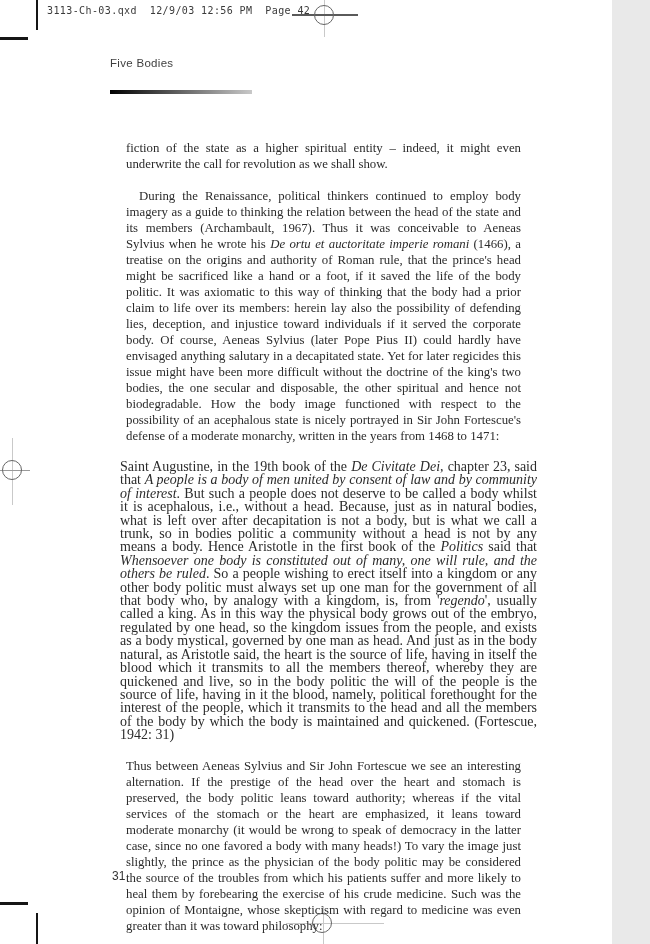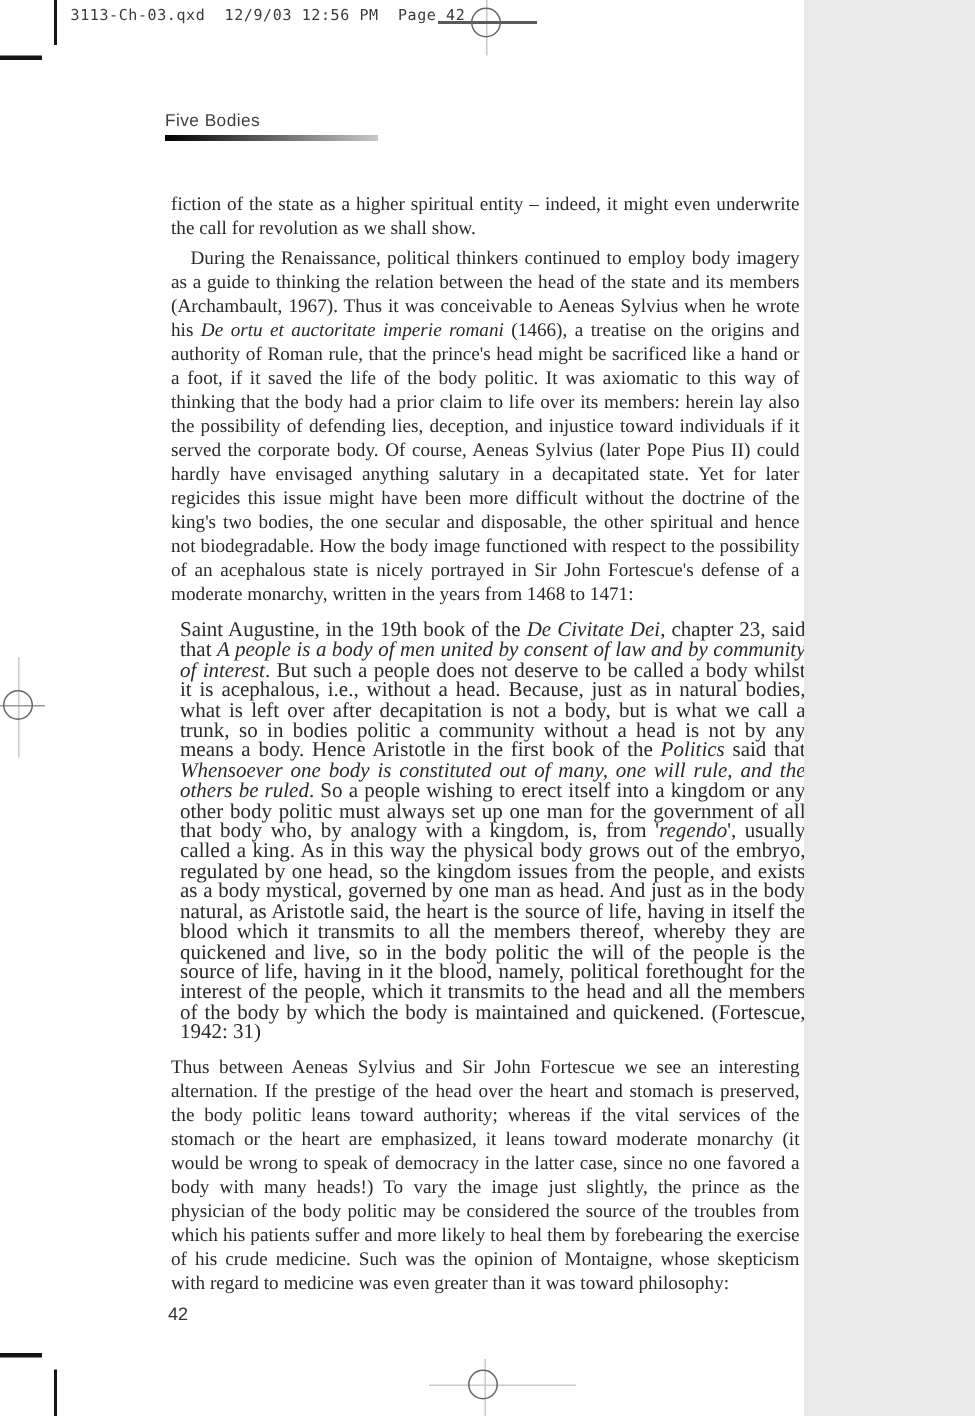--- a/index.html
+++ b/index.html
@@ -1,18 +1,18 @@
 <!DOCTYPE html>
 <html><head>
 <meta charset="utf-8">
 <style>
   html, body { margin:0; padding:0; }
   body { background:#e9e9e9; font-family:"Liberation Serif", serif; }
   .sheet {
-    position:relative; width:536px; height:944px;
+    position:relative; width:612px; height:944px;
     background:#ffffff; overflow:hidden;
     font-family:"Liberation Serif", serif;
   }
   
   .slug {
     position:absolute; left:47px; top:5px;
     font-family:"DejaVu Sans Mono", monospace;
     font-size:10px; letter-spacing:0.4px;
     color:#3a3a3a; white-space:pre;
   }
@@ -30,36 +30,36 @@
   .reg-line-light { position:absolute; background:#c9c9c9; }
   .reg-line-mid   { position:absolute; background:#9a9a9a; }
   .reg-line-dark  { position:absolute; background:#5a5a5a; }
   .reg-circle {
     position:absolute; width:20px; height:20px;
     border:1.3px solid #666; border-radius:50%;
     background:transparent; box-sizing:border-box;
   }
   
   .running-header {
-    position:absolute; left:110px; top:75px;
+    position:absolute; left:110px; top:57px;
     font-family:"Liberation Sans", sans-serif;
     font-size:11.5px; color:#3f3f3f; letter-spacing:0.3px;
   }
   .header-rule {
     position:absolute; left:110px; top:90px;
     width:142px; height:4px;
     background:linear-gradient(to right, #000000, #c8c8c8);
   }
   
   .body-text {
     position:absolute; left:110px; top:124px; width:427px;
     color:#2b2b2b;
   }
   .para {
-    margin:4px; font-size:12.8px; line-height:16px;
+    margin:16px; font-size:12.8px; line-height:16px;
     text-align:justify;
   }
   .para.indent { text-indent:13px; }
   .quote {
     margin:10px 0 7px 10px; width:417px;
     font-size:14px; line-height:13.4px;
     text-align:justify;
   }
   em { }
   
@@ -112,15 +112,15 @@
   <div class="running-header">Five Bodies</div>
   <div class="header-rule"></div>
 
   <div class="body-text">
     <p class="para"><span>fiction of the state as a higher spiritual entity – indeed, it might even underwrite the call for revolution as we shall show.</span></p>
     <p class="para indent"><span>During the Renaissance, political thinkers continued to employ body imagery as a guide to thinking the relation between the head of the state and its members (Archambault, 1967). Thus it was conceivable to Aeneas Sylvius when he wrote his </span><em>De ortu et auctoritate imperie romani</em><span> (1466), a treatise on the origins and authority of Roman rule, that the prince's head might be sacrificed like a hand or a foot, if it saved the life of the body politic. It was axiomatic to this way of thinking that the body had a prior claim to life over its members: herein lay also the possibility of defending lies, deception, and injustice toward individuals if it served the corporate body. Of course, Aeneas Sylvius (later Pope Pius II) could hardly have envisaged anything salutary in a decapitated state. Yet for later regicides this issue might have been more difficult without the doctrine of the king's two bodies, the one secular and disposable, the other spiritual and hence not biodegradable. How the body image functioned with respect to the possibility of an acephalous state is nicely portrayed in Sir John Fortescue's defense of a moderate monarchy, written in the years from 1468 to 1471:</span></p>
     <blockquote class="quote"><span>Saint Augustine, in the 19th book of the </span><em>De Civitate Dei</em><span>, chapter 23, said that </span><em>A people is a body of men united by consent of law and by community of interest</em><span>. But such a people does not deserve to be called a body whilst it is acephalous, i.e., without a head. Because, just as in natural bodies, what is left over after decapitation is not a body, but is what we call a trunk, so in bodies politic a community without a head is not by any means a body. Hence Aristotle in the first book of the </span><em>Politics</em><span> said that </span><em>Whensoever one body is constituted out of many, one will rule, and the others be ruled</em><span>. So a people wishing to erect itself into a kingdom or any other body politic must always set up one man for the government of all that body who, by analogy with a kingdom, is, from '</span><em>regendo</em><span>', usually called a king. As in this way the physical body grows out of the embryo, regulated by one head, so the kingdom issues from the people, and exists as a body mystical, governed by one man as head. And just as in the body natural, as Aristotle said, the heart is the source of life, having in itself the blood which it transmits to all the members thereof, whereby they are quickened and live, so in the body politic the will of the people is the source of life, having in it the blood, namely, political forethought for the interest of the people, which it transmits to the head and all the members of the body by which the body is maintained and quickened. (Fortescue, 1942: 31)</span></blockquote>
     <p class="para"><span>Thus between Aeneas Sylvius and Sir John Fortescue we see an interesting alternation. If the prestige of the head over the heart and stomach is preserved, the body politic leans toward authority; whereas if the vital services of the stomach or the heart are emphasized, it leans toward moderate monarchy (it would be wrong to speak of democracy in the latter case, since no one favored a body with many heads!) To vary the image just slightly, the prince as the physician of the body politic may be considered the source of the troubles from which his patients suffer and more likely to heal them by forebearing the exercise of his crude medicine. Such was the opinion of Montaigne, whose skepticism with regard to medicine was even greater than it was toward philosophy:</span></p>
   </div>
 
-  <div class="folio">42</div>
+  <div class="folio">31</div>
 
 </div>
 
 </body></html>

